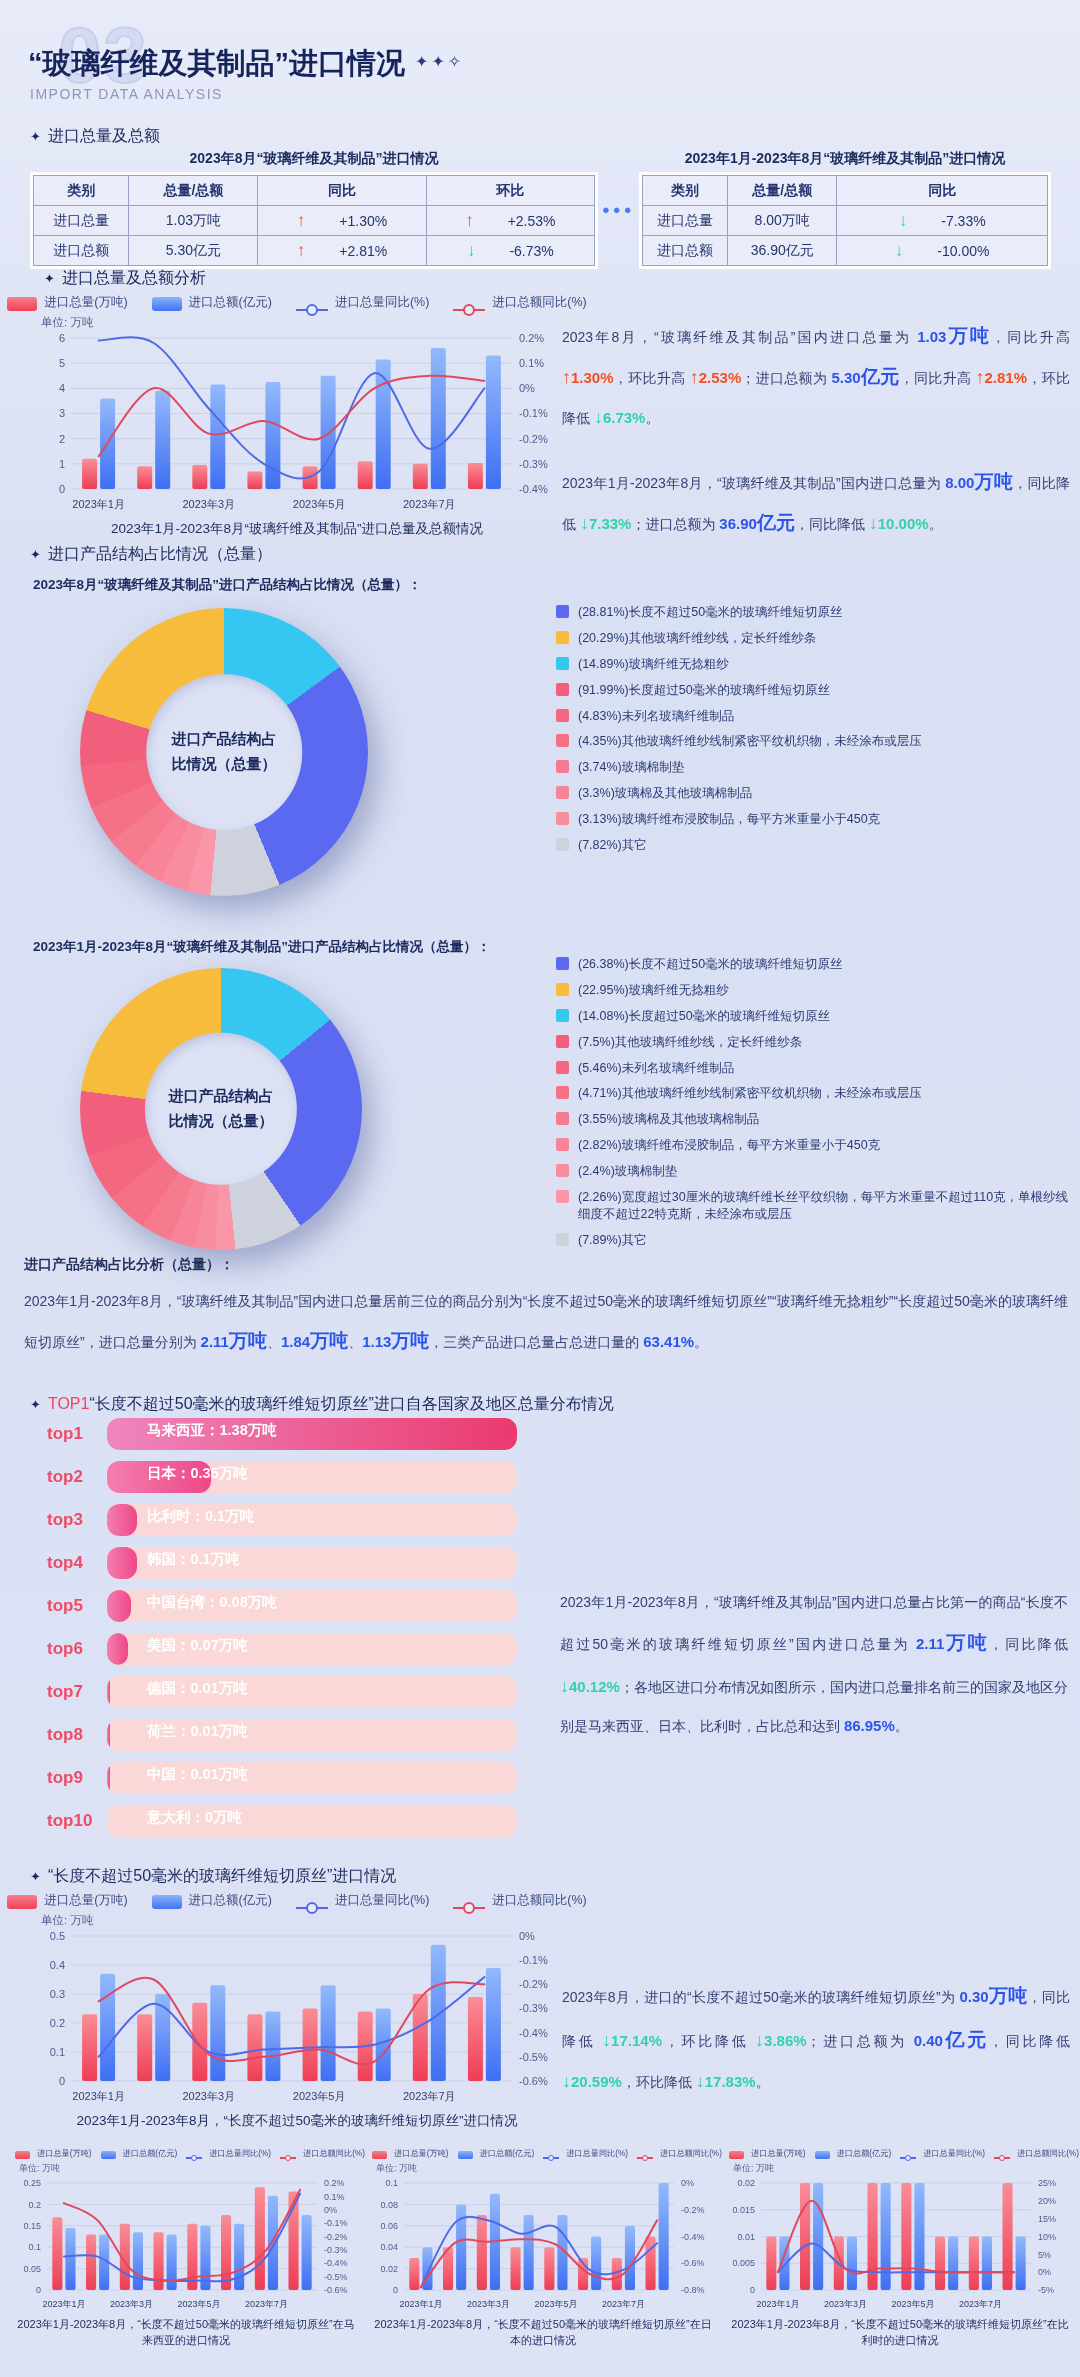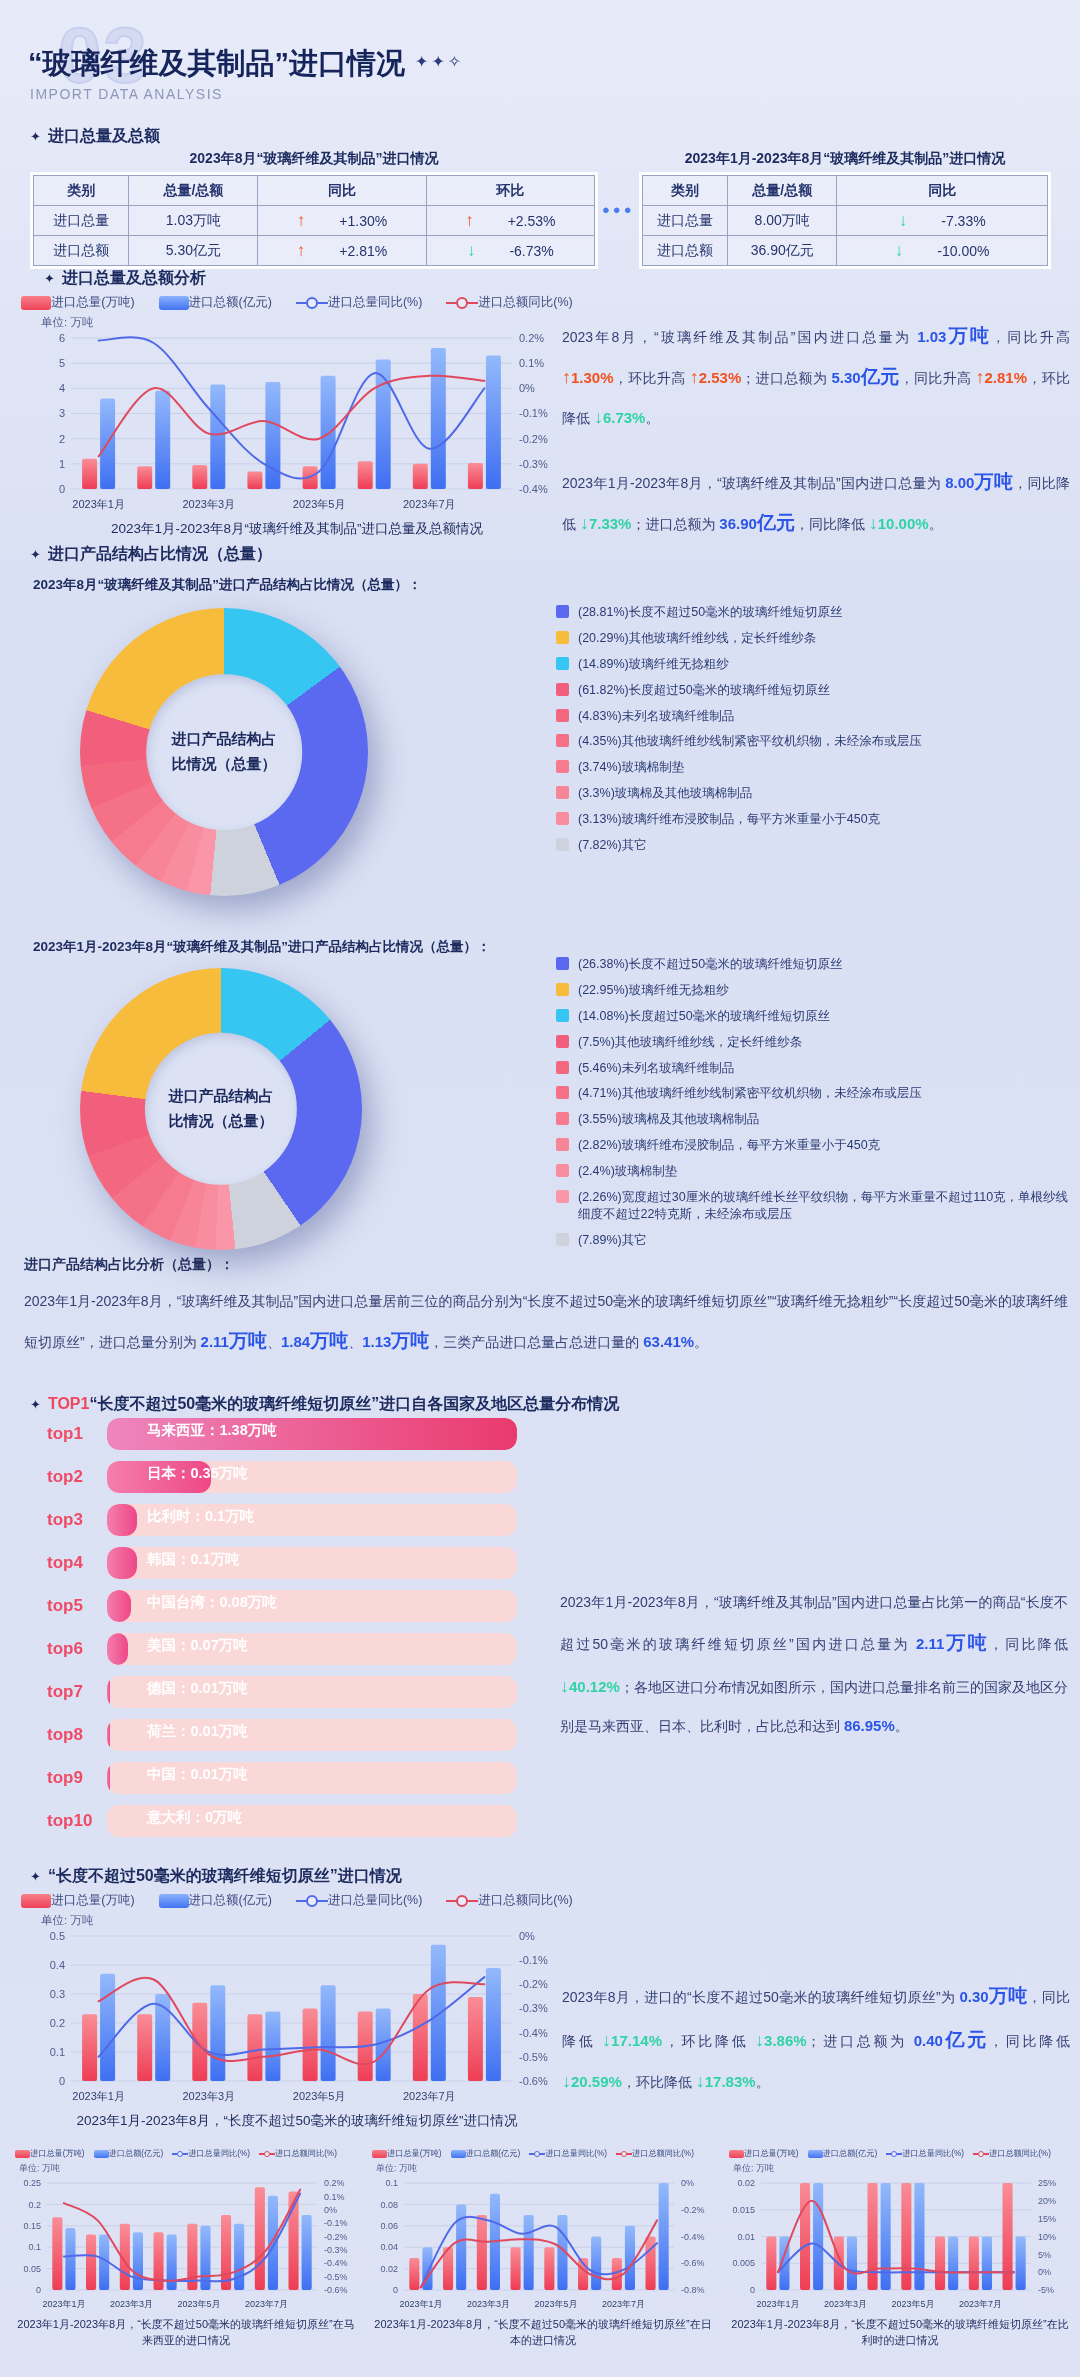--- a/index.html
+++ b/index.html
@@ -5,35 +5,35 @@
   html,body{margin:0;padding:0;}
   body{font-family:"Liberation Sans","DejaVu Sans",sans-serif;}
   .page{position:relative;width:1080px;height:2377px;overflow:hidden;
         background:linear-gradient(180deg,#e7ebf9 0%,#dae0f3 25%,#dde3f5 100%);}
   .abs{position:absolute;}
   .watermark{font-size:78px;font-weight:800;color:rgba(190,200,232,0.45);
              -webkit-text-stroke:2px #c6d0ee;letter-spacing:2px;}
   .main-title{font-size:29px;font-weight:bold;color:#16245c;}
   .sparkles{font-size:16px;color:#2c3c7c;margin-left:10px;letter-spacing:3px;vertical-align:6px;}
   .subtitle{font-size:14px;color:#8e97b8;letter-spacing:1.5px;}
-  .sec-head{font-size:16px;font-weight:bold;color:#1c2a5e;}
+  .sec-head{font-size:16px;font-weight:normal;color:#1c2a5e;}
   .sec-head .diamond{font-size:13px;margin-right:7px;}
   .sec-head .red{color:#f0475f;}
   .tbl-title{text-align:center;font-weight:bold;font-size:14px;color:#1c2a5e;margin-bottom:7px;}
   .dtable{width:100%;border-collapse:collapse;background:rgba(240,243,251,.55);
           box-shadow:0 0 0 3px rgba(255,255,255,.95);}
   .dtable th,.dtable td{border:1px solid #99a2c2;text-align:center;color:#25346e;font-size:14px;height:29px;padding:0;}
   .dtable th{font-weight:bold;}
   .cellflex{display:inline-flex;align-items:center;gap:34px;}
   .arr{font-weight:bold;font-size:17px;}
   .arr.up{color:#f2511f;}  .arr.down{color:#2fd3a5;}
   .dots{color:#4a7cf0;font-size:13px;letter-spacing:3px;}
   .legend{display:flex;justify-content:center;align-items:center;gap:24px;font-size:12.5px;color:#3c4a80;white-space:nowrap;}
   .legend.sm{gap:9px;font-size:8.2px;justify-content:flex-start;}
-  .lg{display:inline-flex;align-items:center;gap:0;}
+  .lg{display:inline-flex;align-items:flex-end;gap:7px;}
   .sw{width:30px;height:14px;border-radius:3px;display:inline-block;}
   .legend.sm .sw{width:15px;height:8px;border-radius:2px;}
   .sw.r{background:linear-gradient(180deg,#f87f8a,#ee4258);}
   .sw.b{background:linear-gradient(180deg,#8ab2fb,#4273f3);}
   .swl{width:32px;height:2px;position:relative;display:inline-block;}
   .legend.sm .swl{width:16px;}
   .swl.b{background:#5069e8;color:#5069e8;}
   .swl.r{background:#e0485e;color:#e0485e;}
   .ring{position:absolute;left:50%;top:50%;transform:translate(-50%,-50%);width:8px;height:8px;
         border:2px solid currentColor;border-radius:50%;background:#e8ecf8;}
@@ -280,21 +280,21 @@
       <div class="dlg">
         <span class="dsw" style="background:#f8bc3c"></span>
         <span>(20.29%)其他玻璃纤维纱线，定长纤维纱条</span>
       </div>
       <div class="dlg">
         <span class="dsw" style="background:#35c6f2"></span>
         <span>(14.89%)玻璃纤维无捻粗纱</span>
       </div>
       <div class="dlg">
         <span class="dsw" style="background:#f25f7d"></span>
-        <span>(61.82%)长度超过50毫米的玻璃纤维短切原丝</span>
+        <span>(91.99%)长度超过50毫米的玻璃纤维短切原丝</span>
       </div>
       <div class="dlg">
         <span class="dsw" style="background:#f4687f"></span>
         <span>(4.83%)未列名玻璃纤维制品</span>
       </div>
       <div class="dlg">
         <span class="dsw" style="background:#f57187"></span>
         <span>(4.35%)其他玻璃纤维纱线制紧密平纹机织物，未经涂布或层压</span>
       </div>
       <div class="dlg">

